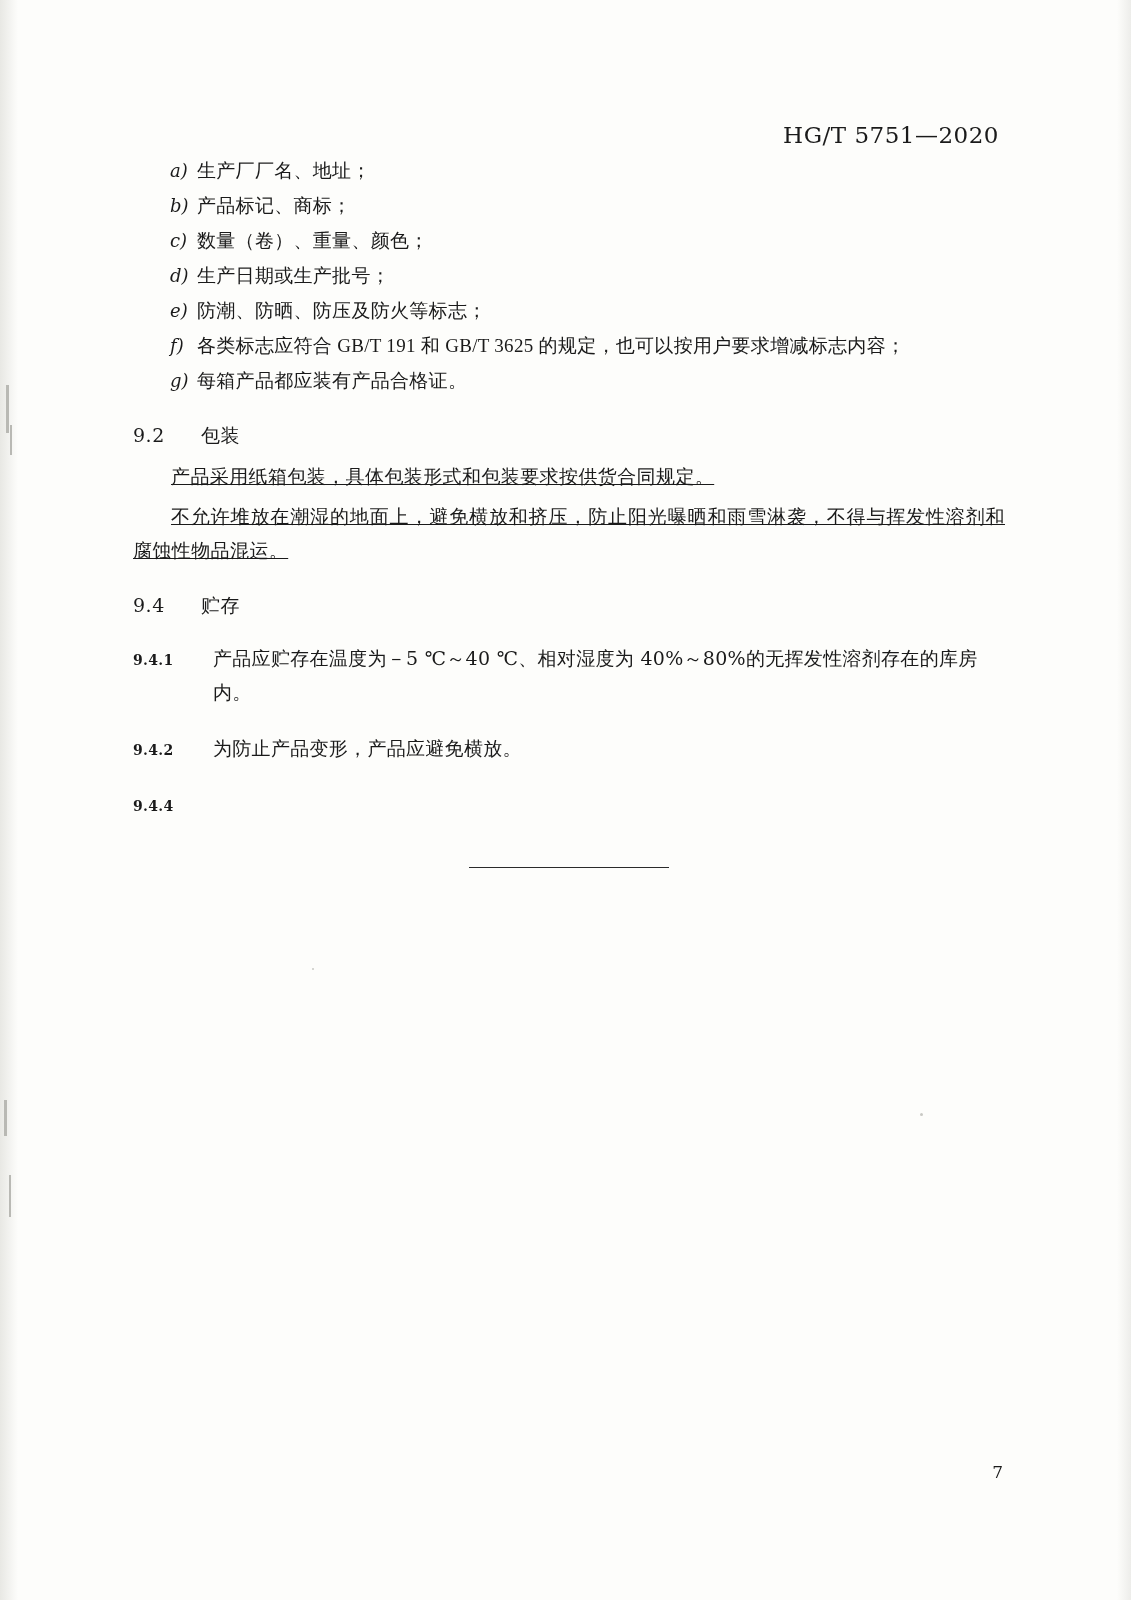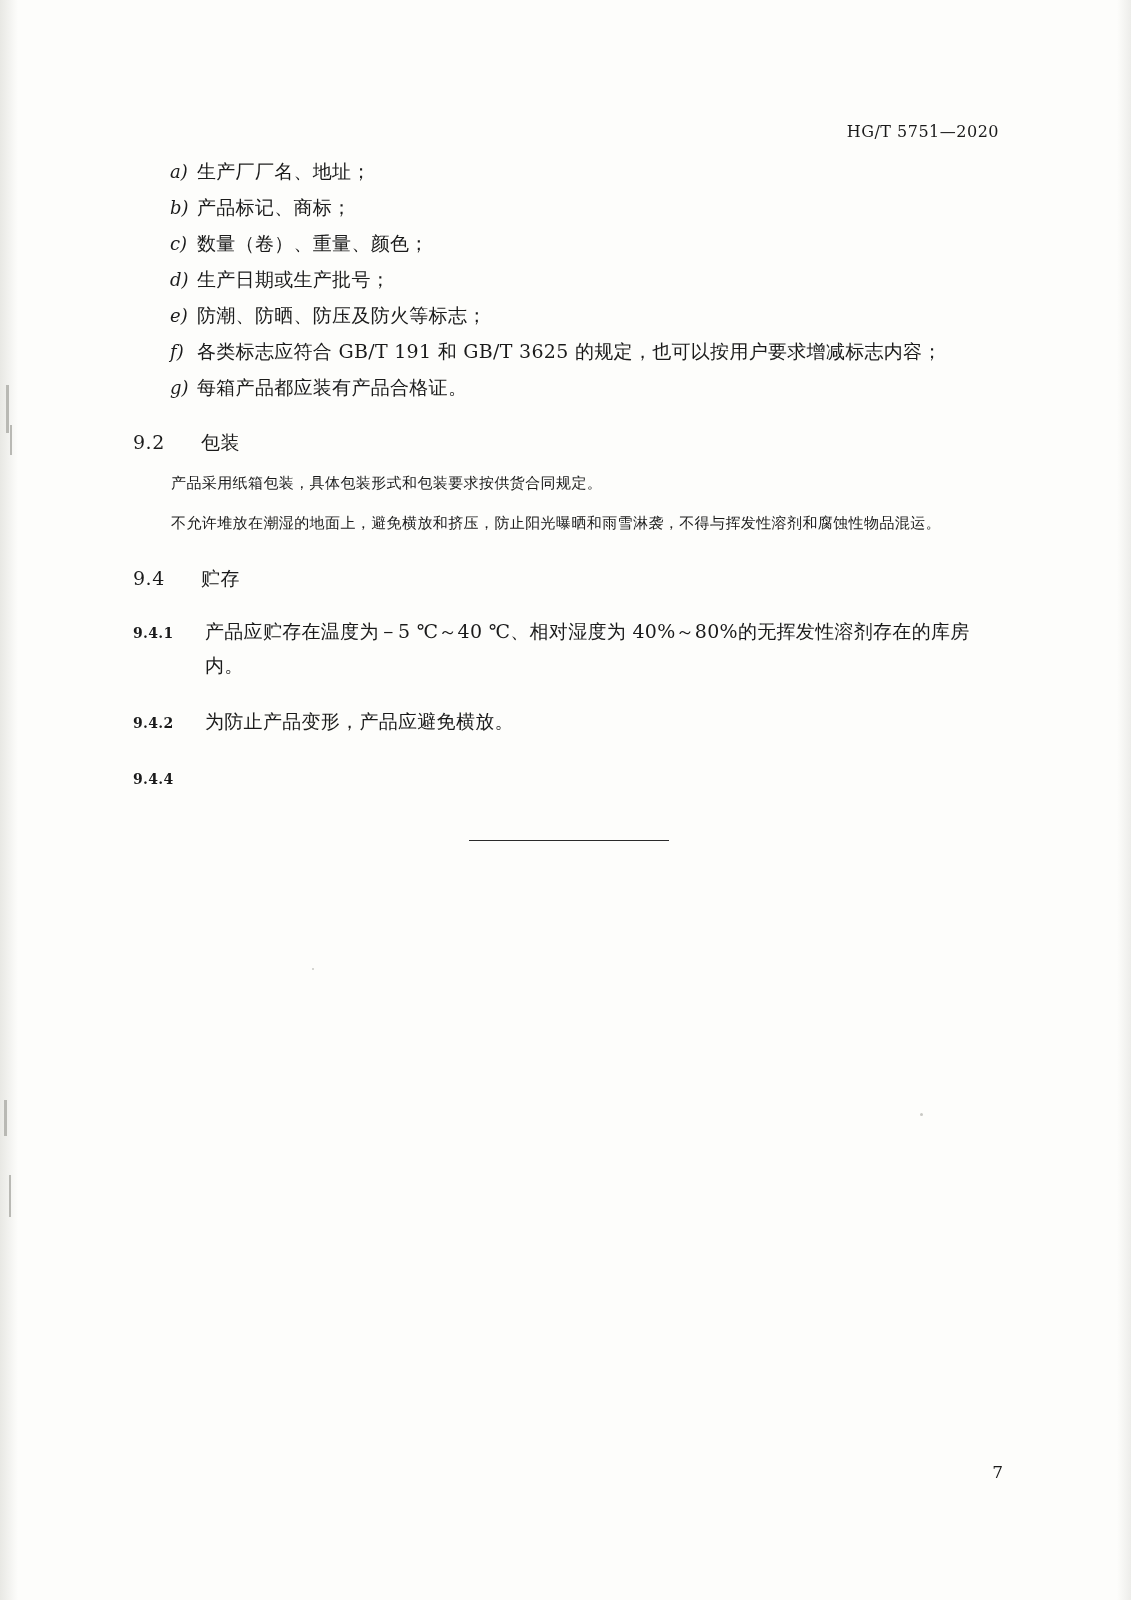--- a/index.html
+++ b/index.html
@@ -47,21 +47,21 @@
     border-radius: 50%;
     pointer-events: none;
   }
   .s1 { left: 920px; top: 1113px; }
   .s2 { left: 312px; top: 968px; width: 2px; height: 2px; }
 
   .header {
     position: absolute;
     right: 132px;
     top: 122px;
-    font-size: 16px;
+    font-size: 23px;
     letter-spacing: 0.5px;
     font-family: "DejaVu Serif", "Liberation Serif", serif;
   }
 
   .content {
     position: absolute;
     left: 133px;
     top: 155px;
     width: 872px;
   }
@@ -83,58 +83,61 @@
     flex: 0 0 64px;
     padding-left: 37px;
     box-sizing: border-box;
     font-family: "DejaVu Serif", "Liberation Serif", serif;
     font-style: italic;
     font-size: 18px;
   }
   .list-text {
     flex: 1;
     letter-spacing: 0.3px;
+    font-family: Liberation Serif, serif;
   }
 
   .heading {
     font-size: 19px;
     font-weight: normal;
     margin-top: 26px;
     margin-bottom: 10px;
     letter-spacing: 0.5px;
   }
   .heading .num {
     display: inline-block;
     width: 68px;
   }
 
   .para {
-    font-size: 15px;
+    font-size: 19px;
     line-height: 34px;
     text-indent: 38px;
     letter-spacing: 0.4px;
     text-align: justify;
     margin: 0 0 6px 0;
+    text-decoration: underline;
   }
 
   .clause {
     display: flex;
     align-items: baseline;
     font-size: 19px;
     line-height: 34px;
     margin-top: 22px;
     letter-spacing: 0.3px;
   }
   .clause-num {
     flex: 0 0 72px;
     font-weight: bold;
     font-size: 14px;
   }
   .clause-text {
     flex: 1;
+    margin-left: 8px;
   }
 
   .end-rule {
     margin: 44px auto 0 auto;
     width: 200px;
     border-top: 1.5px solid #2a2a2a;
   }
 
   .page-number {
     position: absolute;

